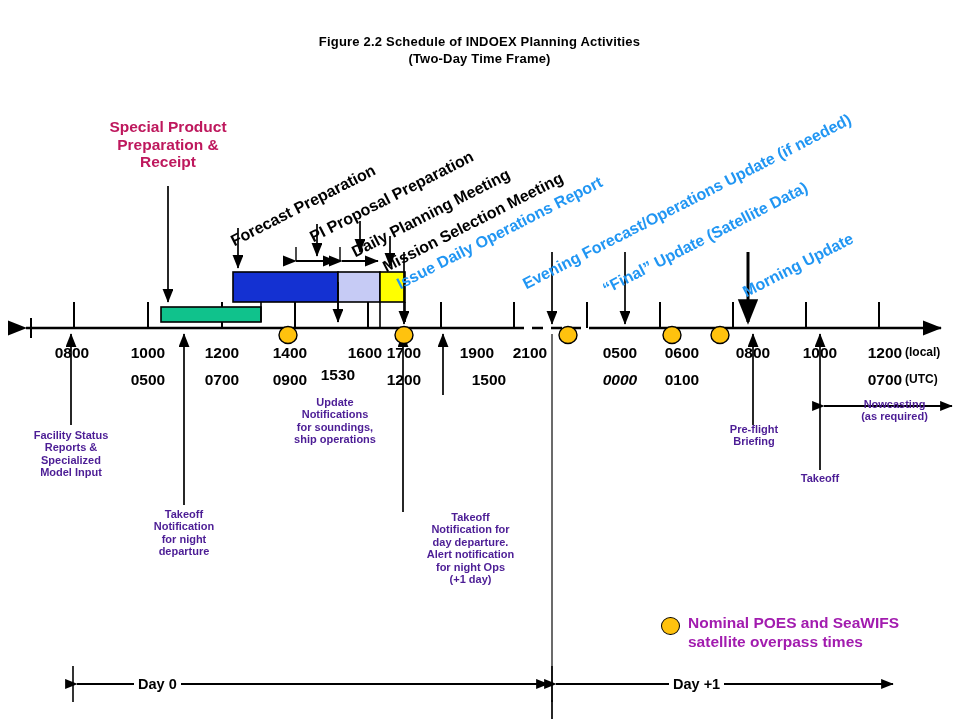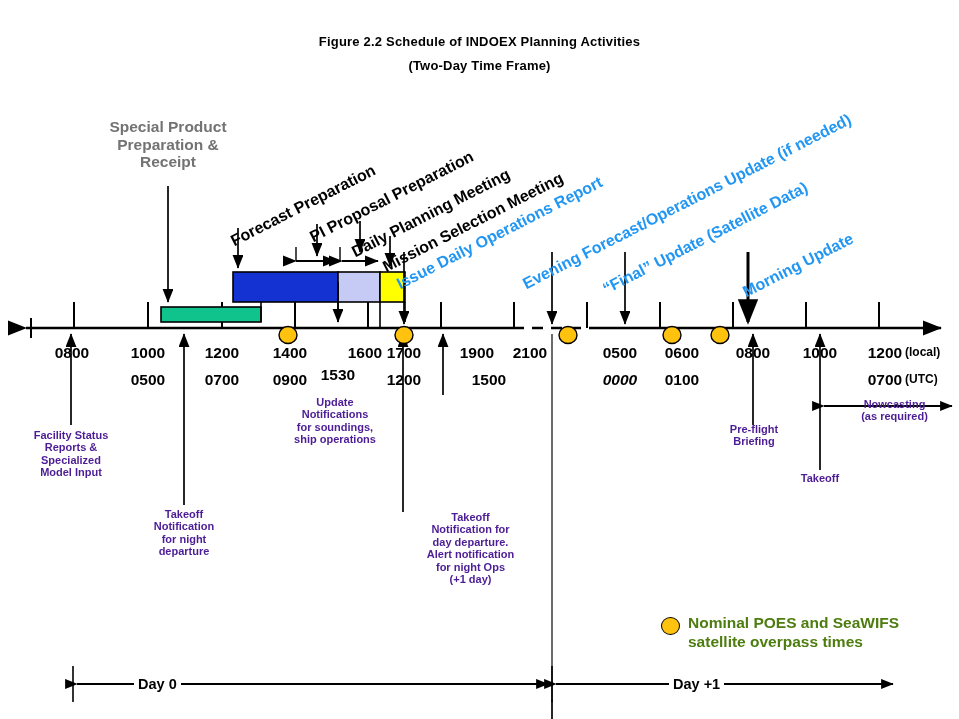--- a/index.html
+++ b/index.html
@@ -3,39 +3,39 @@
 <meta charset="utf-8">
 <style>
   html,body{margin:0;padding:0;background:#ffffff;}
   body{width:959px;height:719px;position:relative;overflow:hidden;
        font-family:"Liberation Sans","DejaVu Sans",sans-serif;color:#000;}
   .stage{position:absolute;left:0;top:0;width:959px;height:719px;}
   svg.layer{position:absolute;left:0;top:0;width:959px;height:719px;pointer-events:none;}
 
   .ttl{position:absolute;left:0;top:34px;width:959px;text-align:center;
        font-size:13px;font-weight:bold;letter-spacing:.2px;}
-  .ttl .l2{display:block;margin-top:9px;}
+  .ttl .l2{display:block;margin-top:2px;}
 
   .blk{position:absolute;text-align:center;font-weight:bold;line-height:1.13;}
-  .blk-black{font-size:15.5px;color:#737373;}
+  .blk-black{font-size:15.5px;color:#be185d;}
   .blk-mag{font-size:11px;color:#4c1d95;}
 
   .rot{position:absolute;font-weight:bold;font-size:16px;white-space:nowrap;
        transform-origin:0 100%;}
   .rot.k{color:#000;}
   .rot.b{color:#2196f3;}
 
   .tk{position:absolute;font-size:15.5px;font-weight:bold;color:#000;
       text-align:center;white-space:nowrap;}
   .tk-small{font-size:12px;}
 
   .dayl{position:absolute;font-size:14.5px;font-weight:bold;color:#000;
         background:#fff;padding:0 4px;white-space:nowrap;}
 
-  .leg{position:absolute;font-size:15.5px;font-weight:bold;color:#4d7c0f;
+  .leg{position:absolute;font-size:15.5px;font-weight:bold;color:#a21caf;
        line-height:1.25;white-space:nowrap;}
   .legdot{position:absolute;width:17px;height:16px;border-radius:50%;
           background:#FFC20E;border:1px solid #000;}
 </style>
 </head>
 <body>
 
 <div class="stage">
 
   <div class="ttl">

